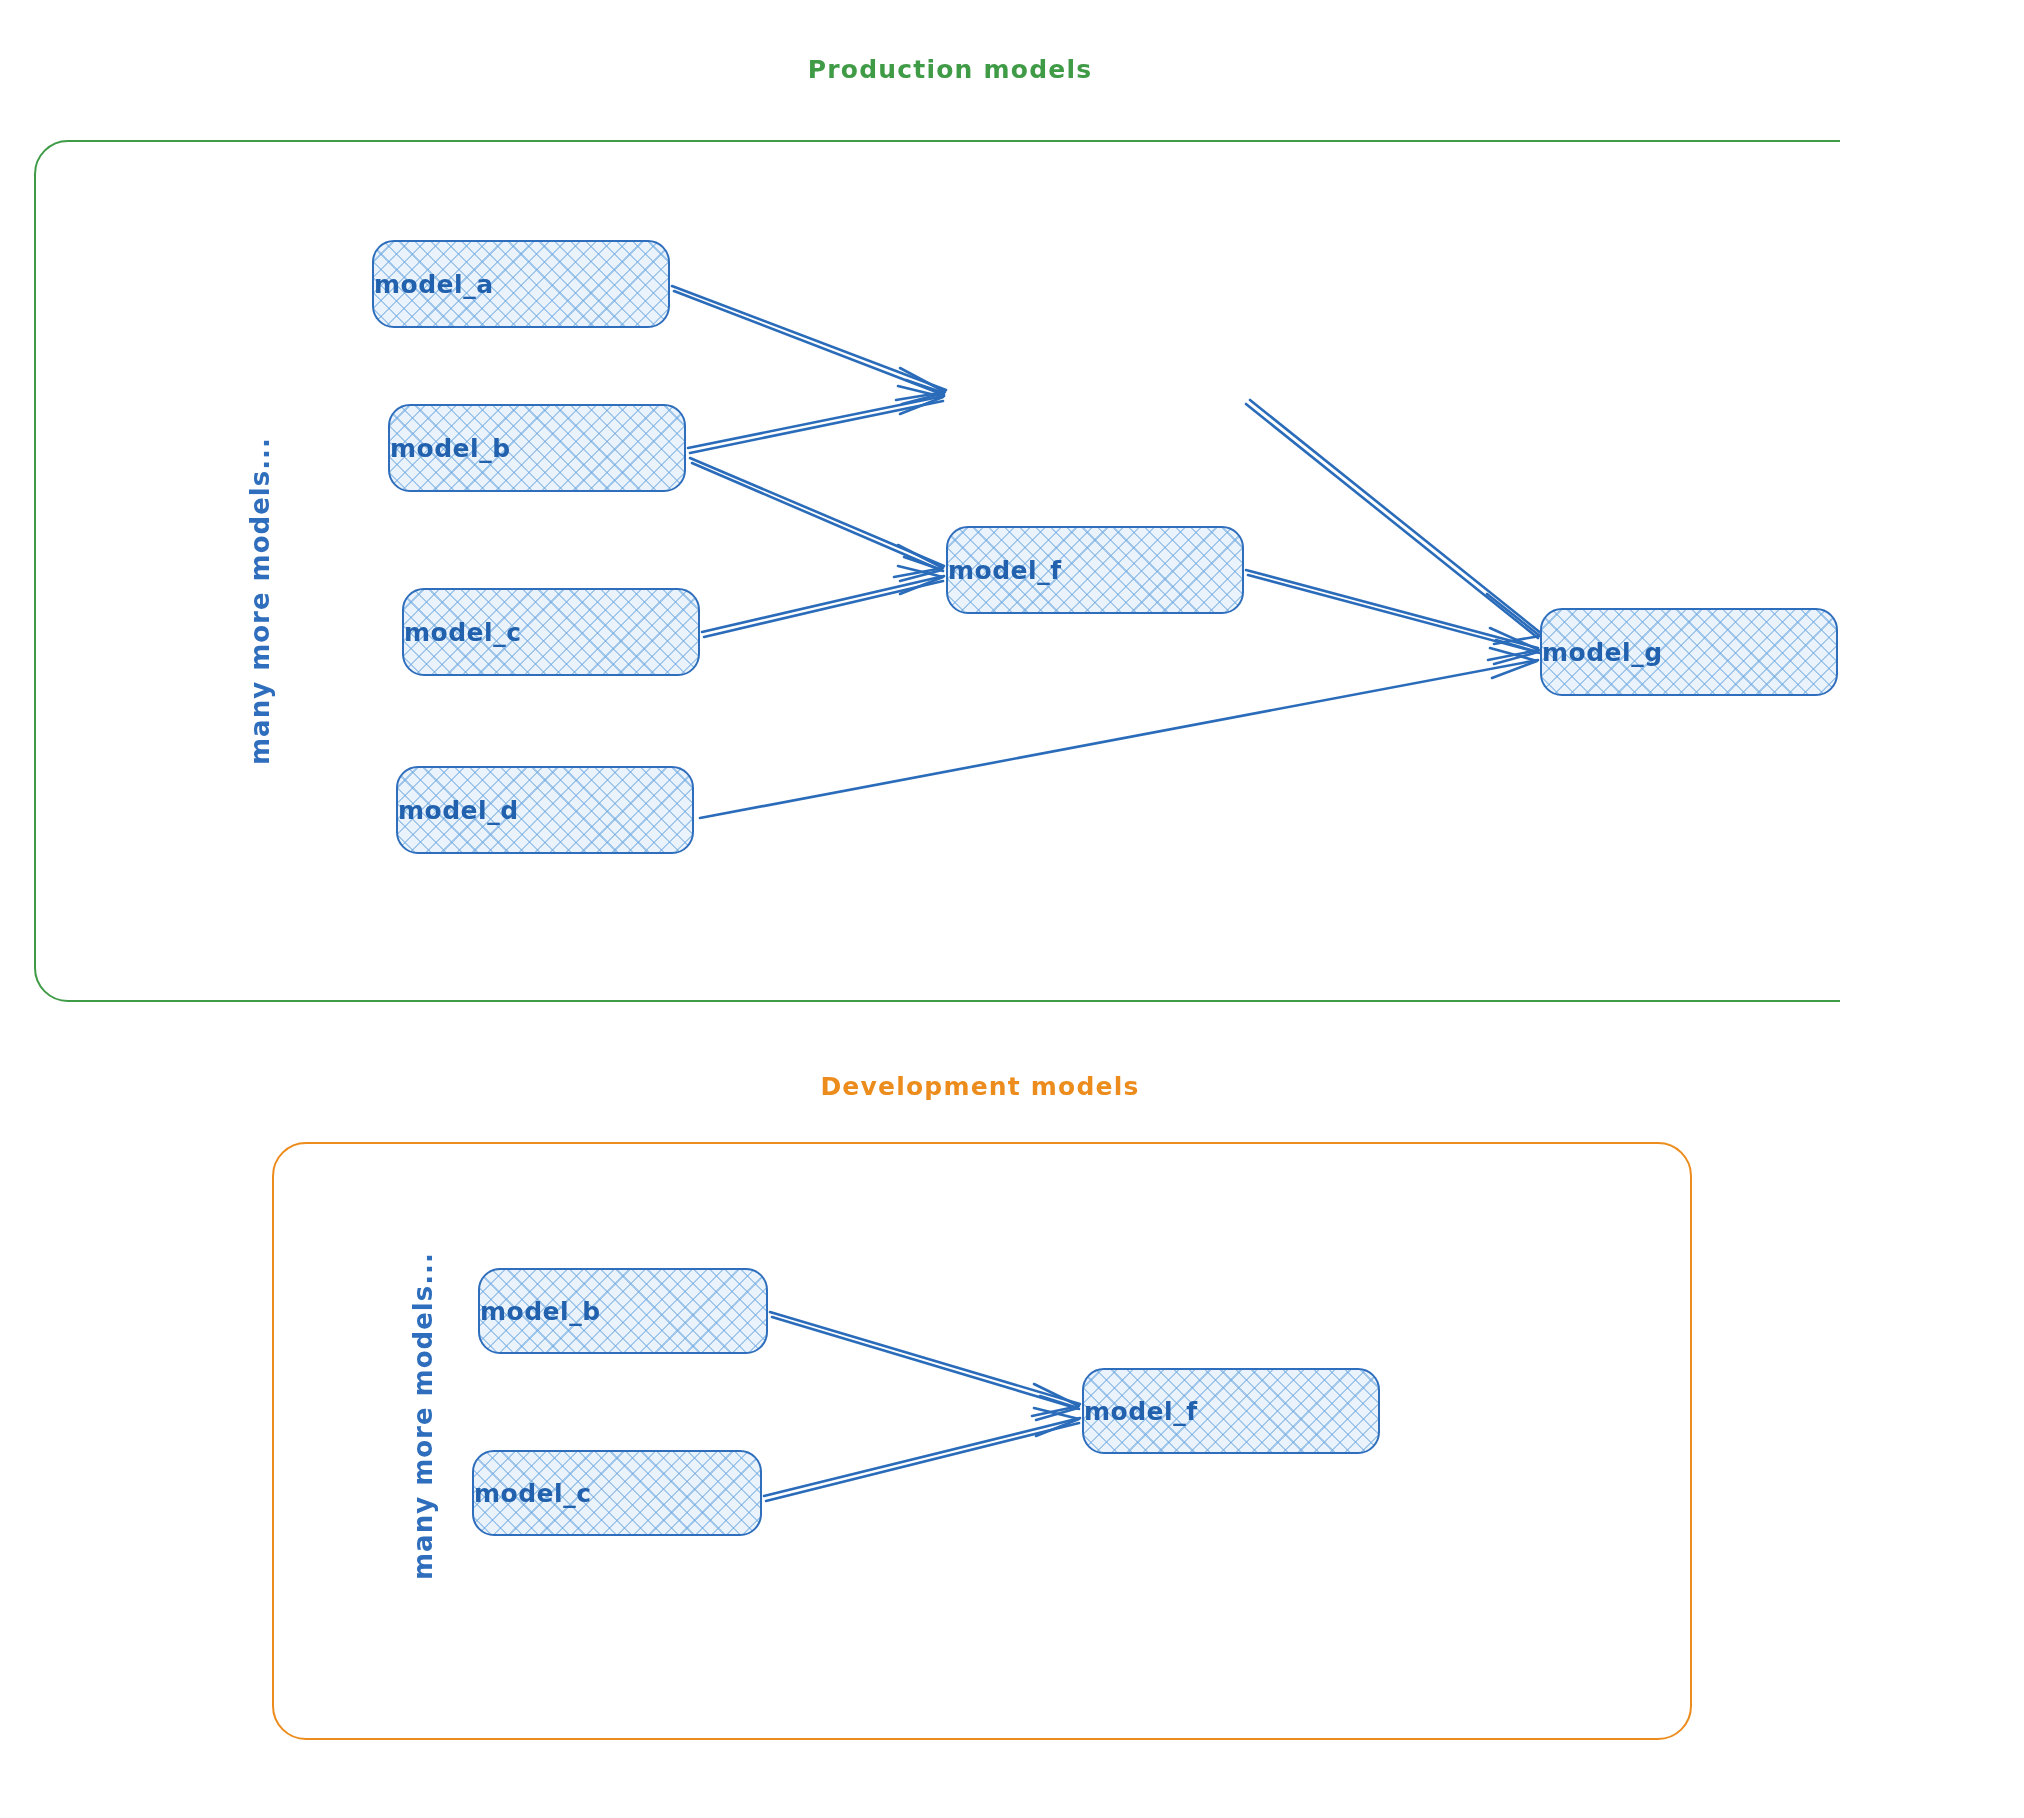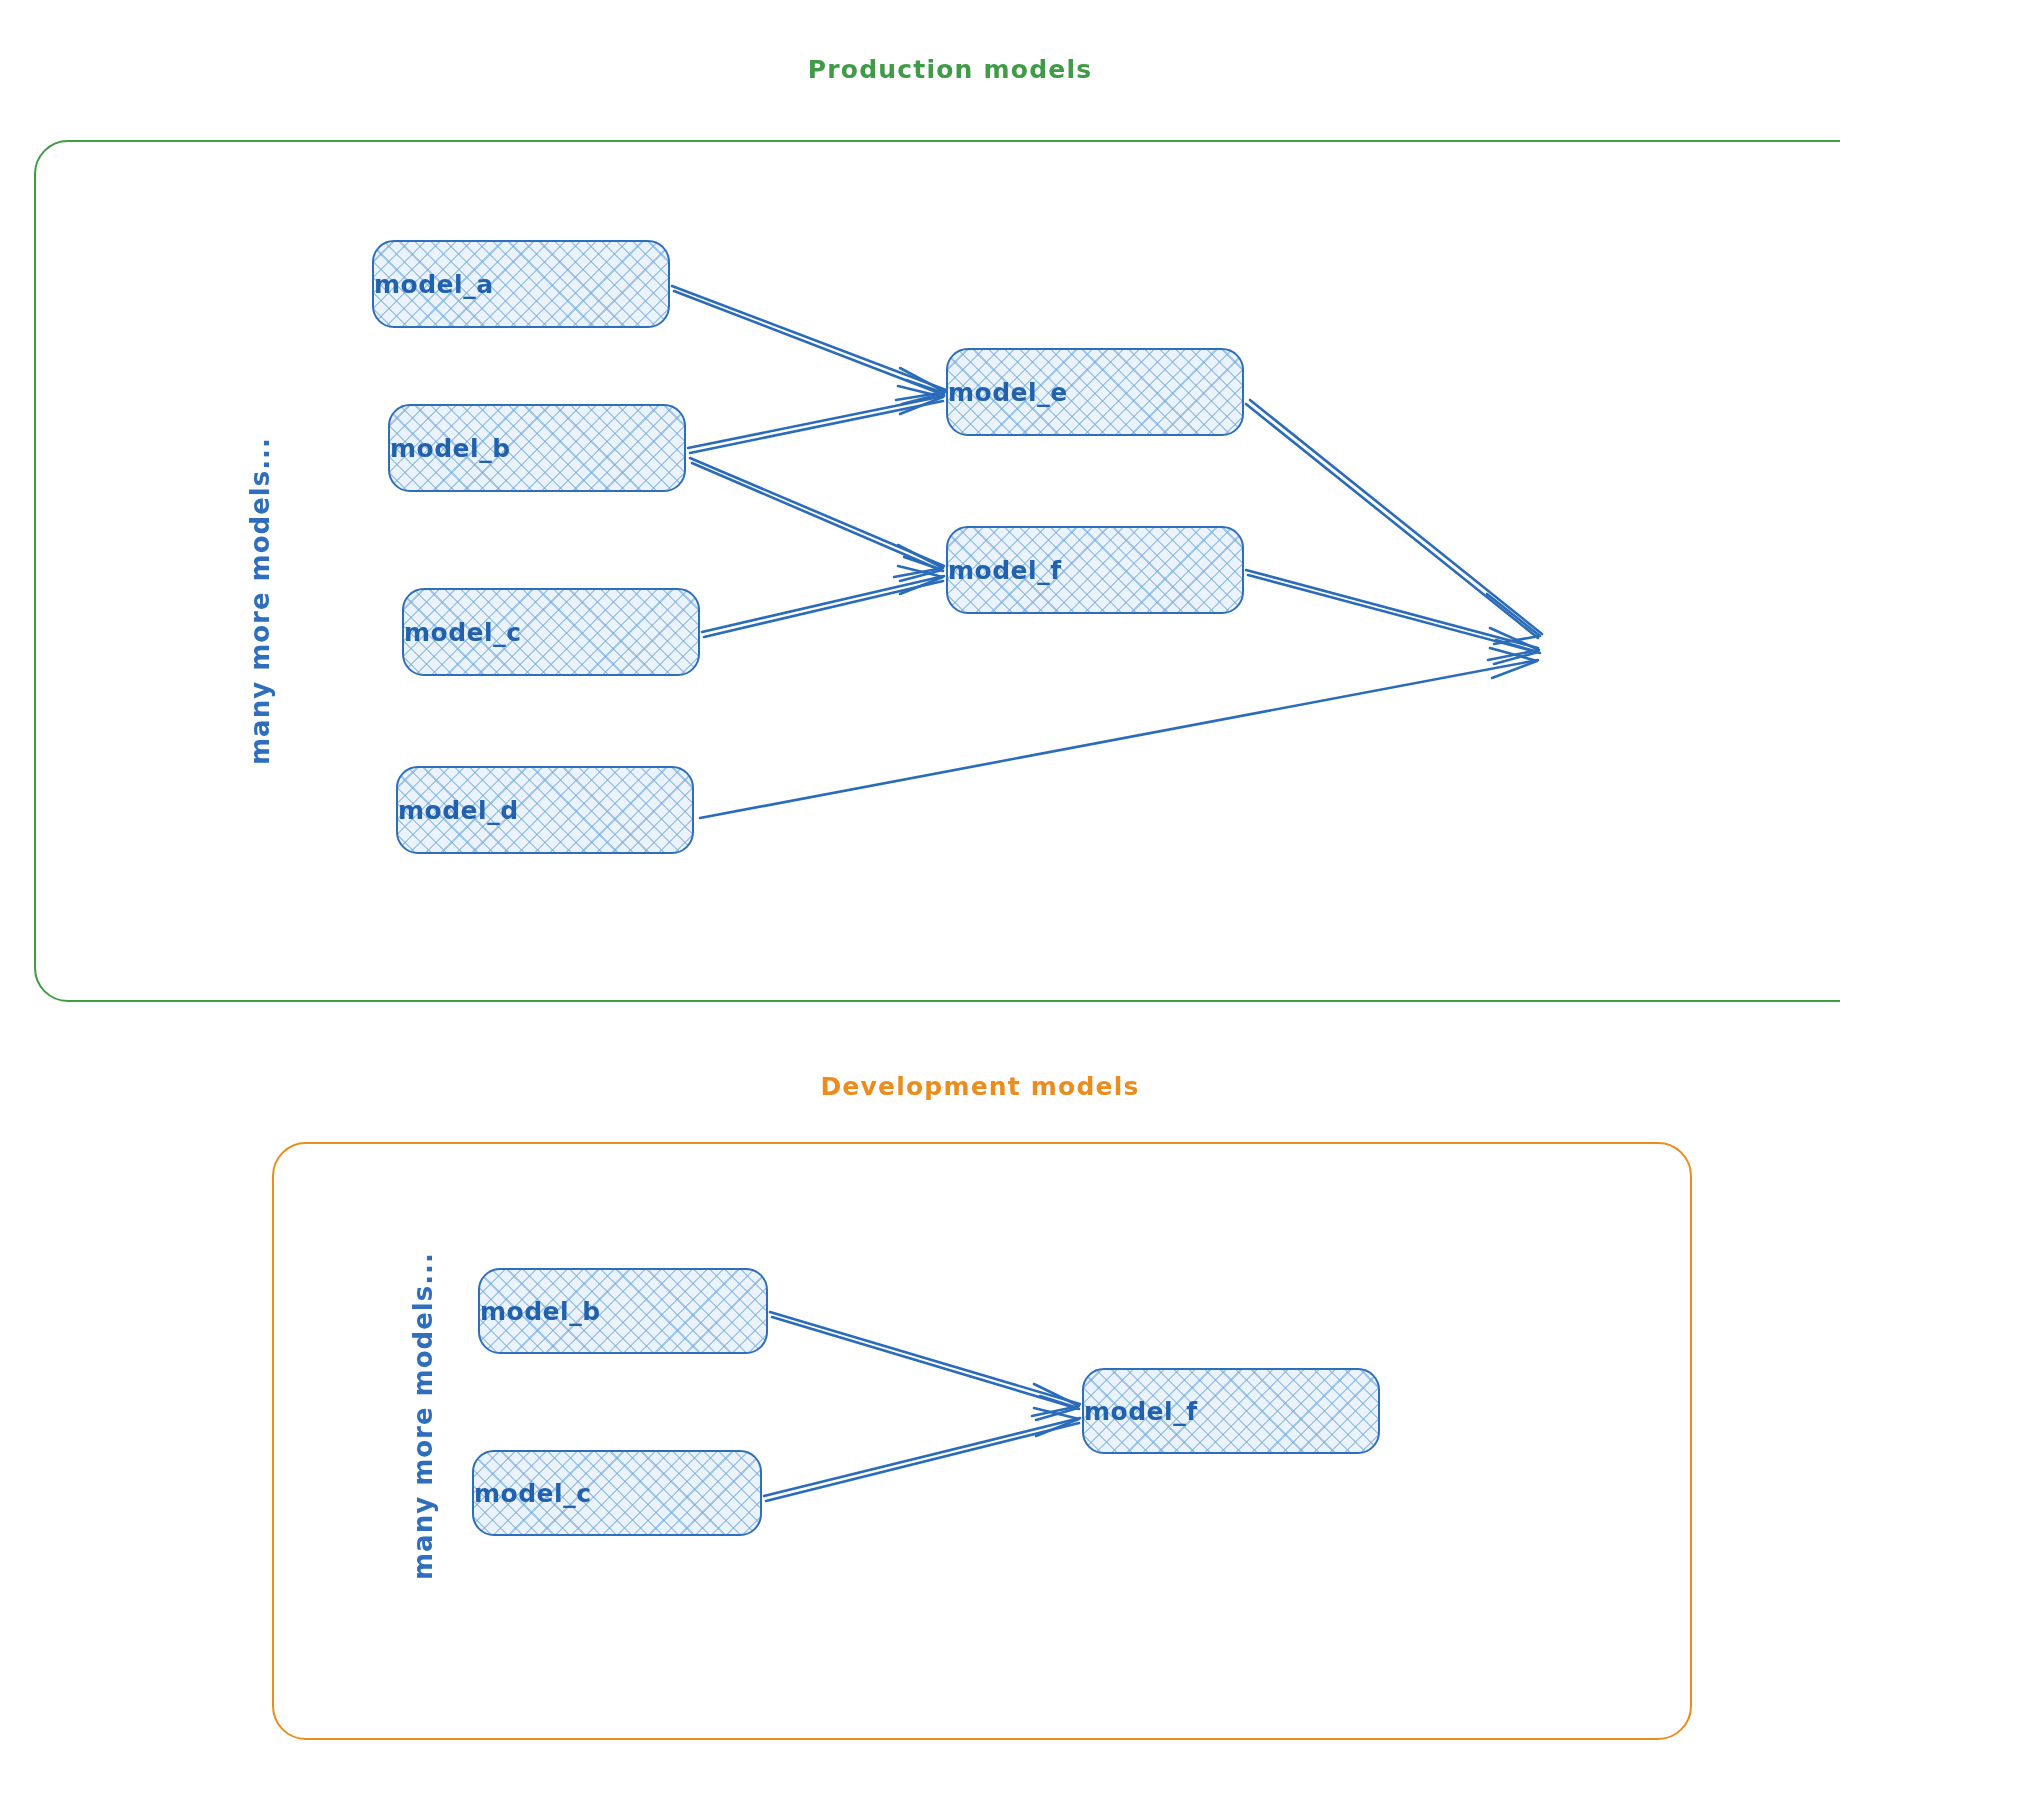--- a/index.html
+++ b/index.html
@@ -186,28 +186,28 @@
   </div>
 
   <div class="node" style="left:402px; top:588px; width:298px; height:88px;">
     <span class="node-label">model_c</span>
   </div>
 
   <div class="node" style="left:396px; top:766px; width:298px; height:88px;">
     <span class="node-label">model_d</span>
   </div>
 
-  <div class="node" style="left:946px; top:348px; width:298px; height:88px;">
-    <span class="node-label">model_e</span>
-  </div>
 
   <div class="node" style="left:946px; top:526px; width:298px; height:88px;">
     <span class="node-label">model_f</span>
   </div>
 
+  <div class="node" style="left:1540px; top:608px; width:298px; height:88px;">
+    <span class="node-label">model_g</span>
+  </div>
 
   <div class="node" style="left:478px; top:1268px; width:290px; height:86px;">
     <span class="node-label">model_b</span>
   </div>
 
   <div class="node" style="left:472px; top:1450px; width:290px; height:86px;">
     <span class="node-label">model_c</span>
   </div>
 
   <div class="node" style="left:1082px; top:1368px; width:298px; height:86px;">

